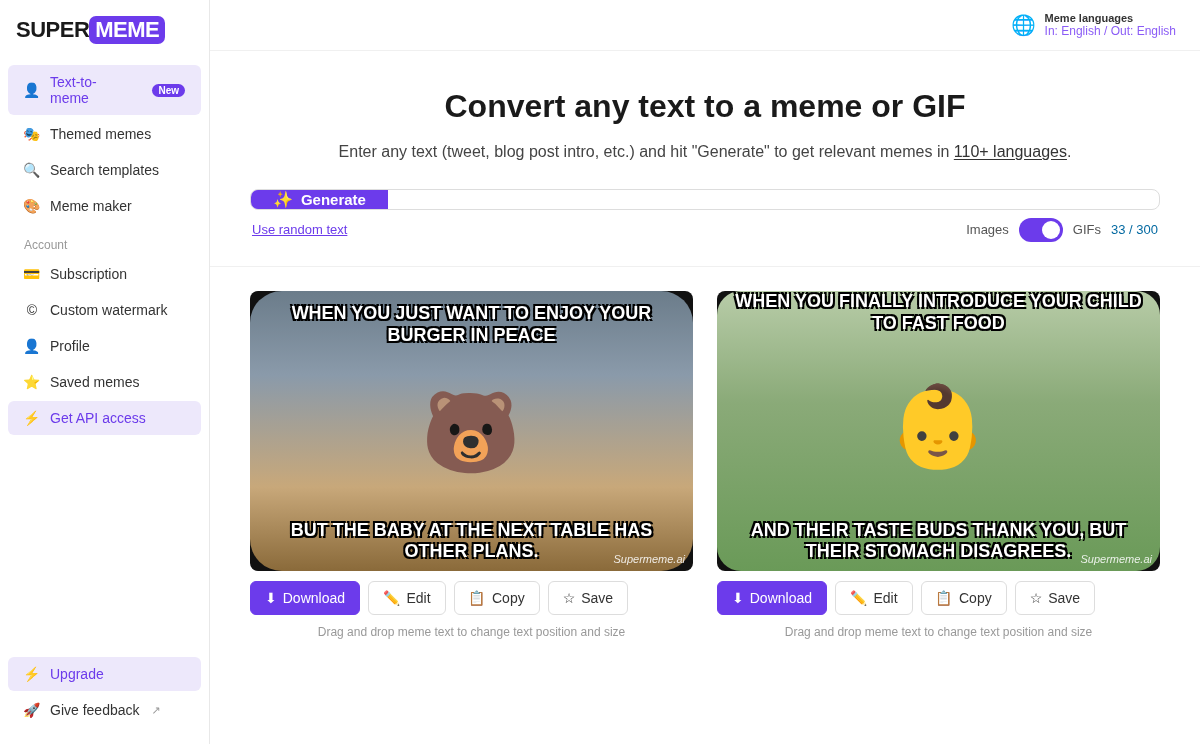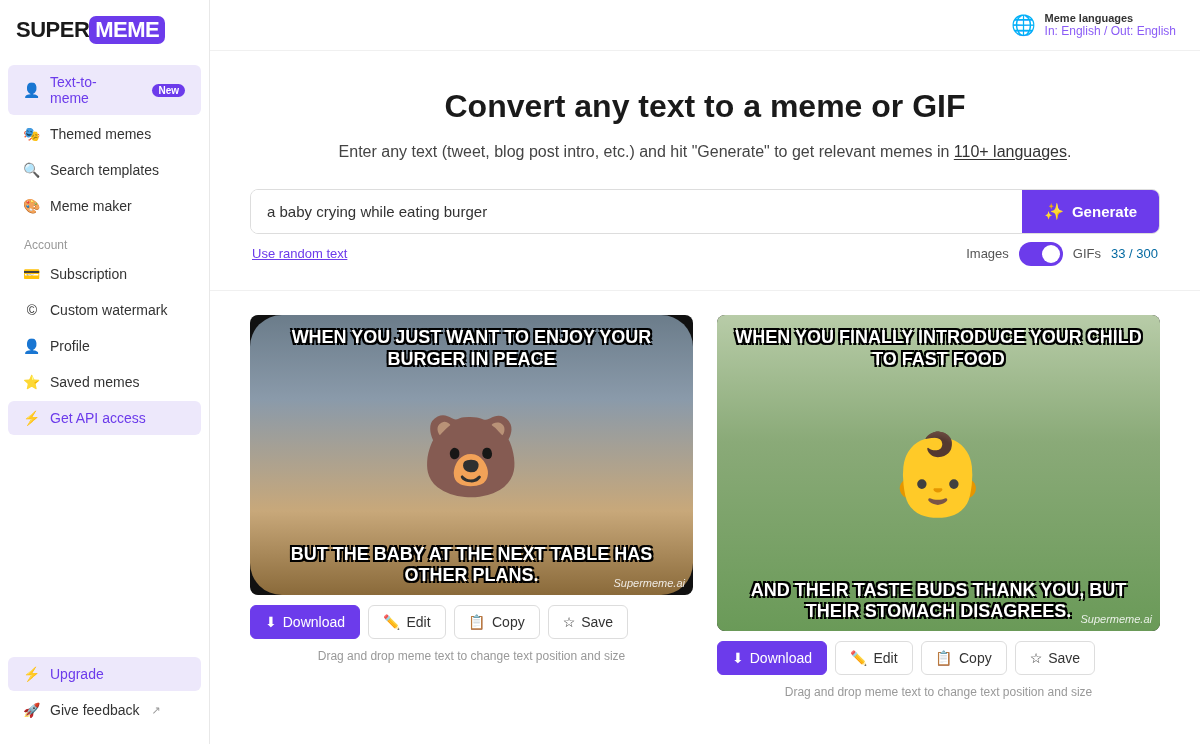--- a/index.html
+++ b/index.html
@@ -298,27 +298,28 @@
       background: linear-gradient(180deg, #6b7c8a 0%, #8a9aaa 30%, #c8a87a 70%, #8a6a3a 100%);
       display: flex;
       flex-direction: column;
       justify-content: space-between;
       padding: 12px 10px 8px;
       position: relative;
       border-radius: 32px;
     }
     .baby-meme-visual {
       width: 100%;
-      height: 316px;
+      height: 280px;
       background: linear-gradient(180deg, #b8cca8 0%, #8aaa78 40%, #6a9a58 100%);
       display: flex;
       flex-direction: column;
       justify-content: space-between;
-      padding: 12px 10px 8px;
-      position: relative;
+      padding: 0 10px 8px;
+      position: relative;
+      border-radius: 24px;
     }
     .meme-center-figure {
       flex: 1;
       display: flex;
       align-items: center;
       justify-content: center;
       font-size: 80px;
     }
   </style>
 </head>
@@ -401,21 +402,20 @@
   <div class="hero">
     <h1>Convert any text to a meme or GIF</h1>
     <p>
       <span>Enter any text (tweet, blog post intro, etc.) and hit "Generate" to get relevant memes in</span>
       <u>110+ languages</u><span>.</span>
     </p>
   </div>
 
   <div class="input-area">
     <div class="input-row">
-      <input class="main-input" type="text" placeholder="a baby crying while eating burger" value="a baby crying while eating burger" style="">
       <button class="generate-btn">
         <span class="generate-icon">✨</span>
         <span>Generate</span>
       </button>
     </div>
     <div class="input-options">
       <span class="random-text-link">Use random text</span>
       <div class="toggle-area">
         <span>Images</span>
         <div class="toggle-switch">

